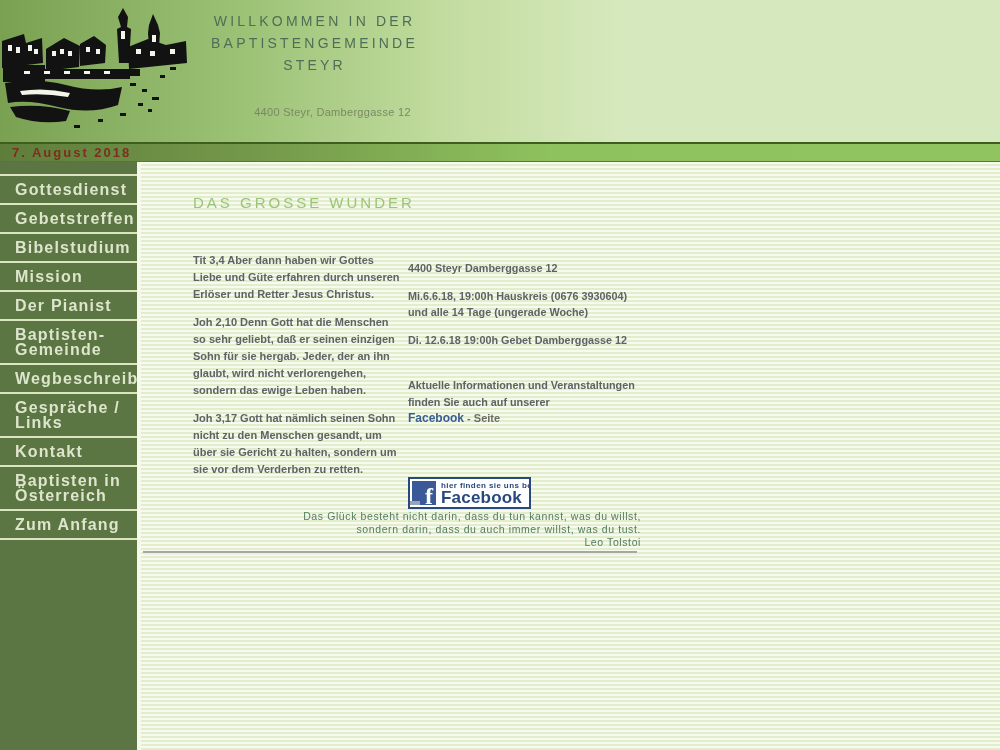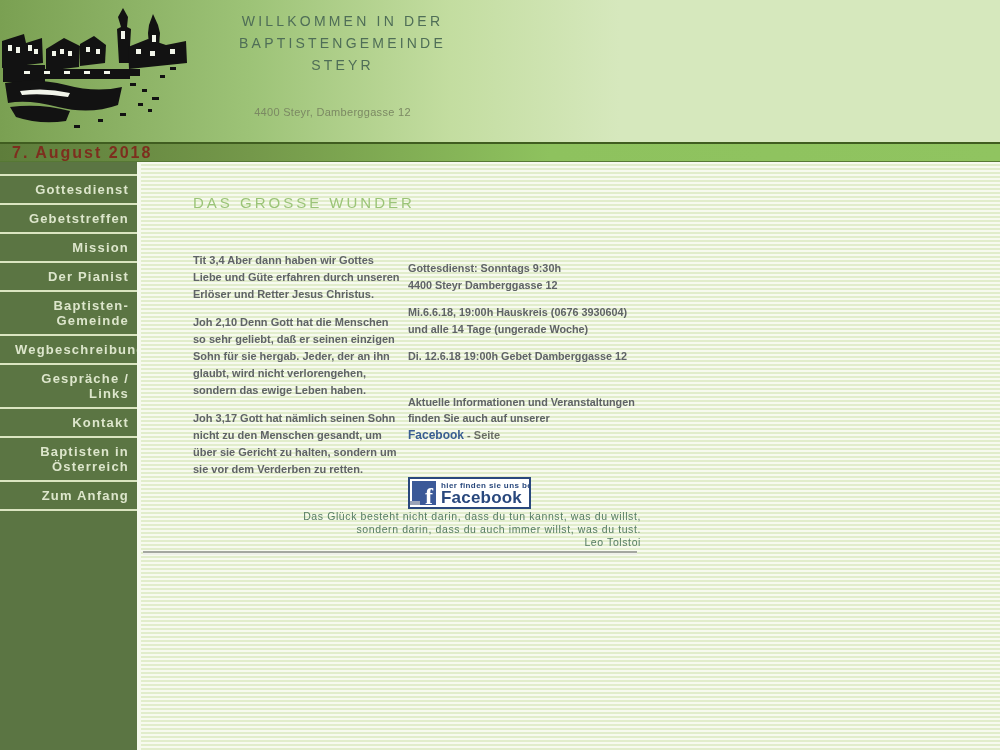--- a/index.html
+++ b/index.html
@@ -10,54 +10,53 @@
   }
   .page { position:relative; width:1000px; height:750px; overflow:hidden; }
 
   
   .header {
     position:absolute; left:0; top:0; width:1000px; height:142px;
     background:linear-gradient(90deg,#7aa052 0%,#9dc377 25%,#c3dda0 45%,#d6e8bd 62%,#d6e8bd 100%);
   }
   .town { position:absolute; left:0; top:5px; width:190px; height:126px; }
   .title {
-    position:absolute; left:200px; top:10px; width:285px;
+    position:absolute; left:172px; top:10px; width:285px;
     text-align:center; font-size:14px; letter-spacing:3.2px;
     line-height:22px; color:#4f6e57;
   }
   .address {
     position:absolute; left:190px; top:106px; width:285px;
     text-align:center; font-size:11px; color:#7b8963; letter-spacing:0.3px;
   }
 
   
   .datebar {
     position:absolute; left:0; top:142px; width:1000px; height:20px;
     box-sizing:border-box;
     background:linear-gradient(90deg,#5e7d3b 0%,#74984a 25%,#8ec25e 55%,#90c460 100%);
     border-top:2px solid #405d20; border-bottom:1px solid #567834;
     display:flex; align-items:center;
   }
   .date-text {
-    color:#7d2e1e; font-weight:bold; font-size:16px;
+    color:#7d2e1e; font-weight:bold; font-size:13px;
     letter-spacing:2px; padding-left:12px;
   }
 
   
   .sidebar {
     position:absolute; left:0; top:162px; width:137px; bottom:0;
     background:#5b7543;
   }
   .side-spacer { height:12px; border-bottom:2px solid #dbe5c1; }
   .side-item {
     padding:6px 8px 6px 15px; line-height:15px;
     border-bottom:2px solid #dbe5c1;
-    color:#dde6cc; font-weight:bold; font-size:13px; letter-spacing:1.2px;
+    color:#dde6cc; font-weight:bold; font-size:16px; letter-spacing:1.2px;
     cursor:pointer;
-    text-align:right;
   }
 
   
   .content {
     position:absolute; left:137px; top:162px; right:0; bottom:0;
     background:repeating-linear-gradient(180deg,#f7faef 0px,#f7faef 2px,#e1edcb 2px,#e1edcb 4px);
     border-left:4px solid #f5f9ec;
   }
   .heading {
     position:absolute; left:52px; top:32px;
@@ -179,20 +178,21 @@
   </div>
 
   <div class="datebar">
     <span class="date-text">7. August 2018</span>
   </div>
 
   <div class="sidebar">
     <div class="side-spacer"></div>
     <div class="side-item">Gottesdienst</div>
     <div class="side-item">Gebetstreffen</div>
+    <div class="side-item">Bibelstudium</div>
     <div class="side-item">Mission</div>
     <div class="side-item">Der Pianist</div>
     <div class="side-item">Baptisten-Gemeinde</div>
     <div class="side-item">Wegbeschreibung</div>
     <div class="side-item">Gespräche / Links</div>
     <div class="side-item">Kontakt</div>
     <div class="side-item">Baptisten in Österreich</div>
     <div class="side-item">Zum Anfang</div>
   </div>
 
@@ -200,21 +200,20 @@
     <div class="heading">DAS GROSSE WUNDER</div>
 
     <div class="col-left">
       <p>Tit 3,4 Aber dann haben wir Gottes Liebe und Güte erfahren durch unseren Erlöser und Retter Jesus Christus.</p>
       <p>Joh 2,10 Denn Gott hat die Menschen so sehr geliebt, daß er seinen einzigen Sohn für sie hergab. Jeder, der an ihn glaubt, wird nicht verlorengehen, sondern das ewige Leben haben.</p>
       <p>Joh 3,17 Gott hat nämlich seinen Sohn nicht zu den Menschen gesandt, um über sie Gericht zu halten, sondern um sie vor dem Verderben zu retten.</p>
     </div>
 
     <div class="col-right">
       <div class="sched-group">
-        <div>Gottesdienst: Sonntags 9:30h</div>
         <div>4400 Steyr Damberggasse 12</div>
       </div>
       <div class="sched-group">
         <div>Mi.6.6.18, 19:00h Hauskreis (0676 3930604)</div>
         <div>und alle 14 Tage (ungerade Woche)</div>
       </div>
       <div class="sched-group">
         <div>Di. 12.6.18 19:00h Gebet Damberggasse 12</div>
       </div>
       <div class="fb-block">

